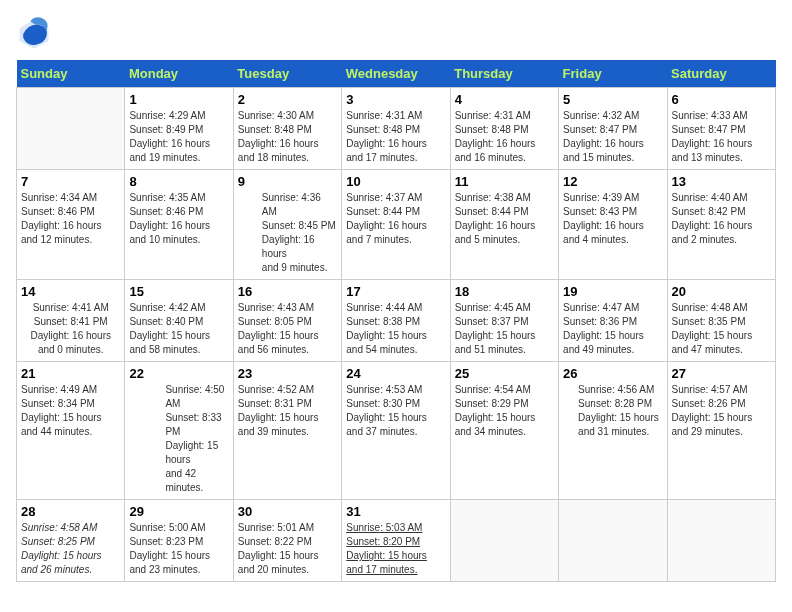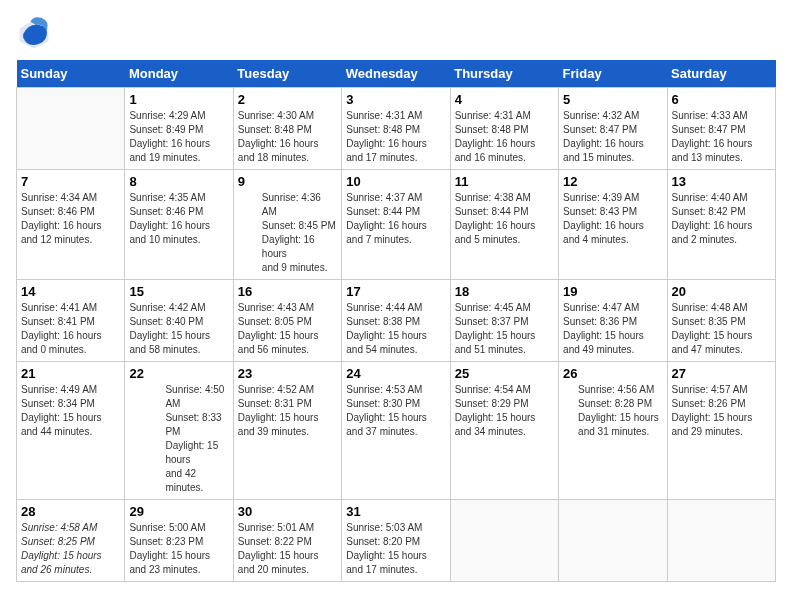--- a/index.html
+++ b/index.html
@@ -46,21 +46,21 @@
       font-size: 16px;
       color: #333;
     }
     table {
       width: 100%;
       border-collapse: collapse;
       font-size: 11px;
     }
     thead tr th {
       background-color: #1a5fc8;
-      color: #ffffff;
+      color: #bef264;
       padding: 6px 4px;
       text-align: left;
       font-size: 13px;
       font-weight: bold;
       margin-top: 48px;
     }
     tbody tr td {
       border: 1px solid #ccc;
       padding: 4px;
       vertical-align: top;
@@ -208,21 +208,21 @@
           <span class="day-number">13</span>
           <div class="day-info" style="white-space: pre-line;">Sunrise: 4:40 AM
 Sunset: 8:42 PM
 Daylight: 16 hours
 and 2 minutes.</div>
         </td>
       </tr>
       <tr>
         <td>
           <span class="day-number">14</span>
-          <div class="day-info" style="white-space: pre-line;">Sunrise: 4:41 AM
+          <div class="day-info" style="white-space: pre-line; text-align: center;">Sunrise: 4:41 AM
 Sunset: 8:41 PM
 Daylight: 16 hours
 and 0 minutes.</div>
         </td>
         <td>
           <span class="day-number">15</span>
           <div class="day-info" style="white-space: pre-line;">Sunrise: 4:42 AM
 Sunset: 8:40 PM
 Daylight: 15 hours
 and 58 minutes.</div>
@@ -331,21 +331,21 @@
         </td>
         <td>
           <span class="day-number">30</span>
           <div class="day-info" style="white-space: pre-line;">Sunrise: 5:01 AM
 Sunset: 8:22 PM
 Daylight: 15 hours
 and 20 minutes.</div>
         </td>
         <td>
           <span class="day-number">31</span>
-          <div class="day-info" style="white-space: pre-line;">Sunrise: 5:03 AM
+          <div class="day-info" style="white-space: pre-line; text-decoration: underline;">Sunrise: 5:03 AM
 Sunset: 8:20 PM
 Daylight: 15 hours
 and 17 minutes.</div>
         </td>
         <td class="empty"></td>
         <td class="empty"></td>
         <td class="empty"></td>
       </tr>
     </tbody>
 </table>

